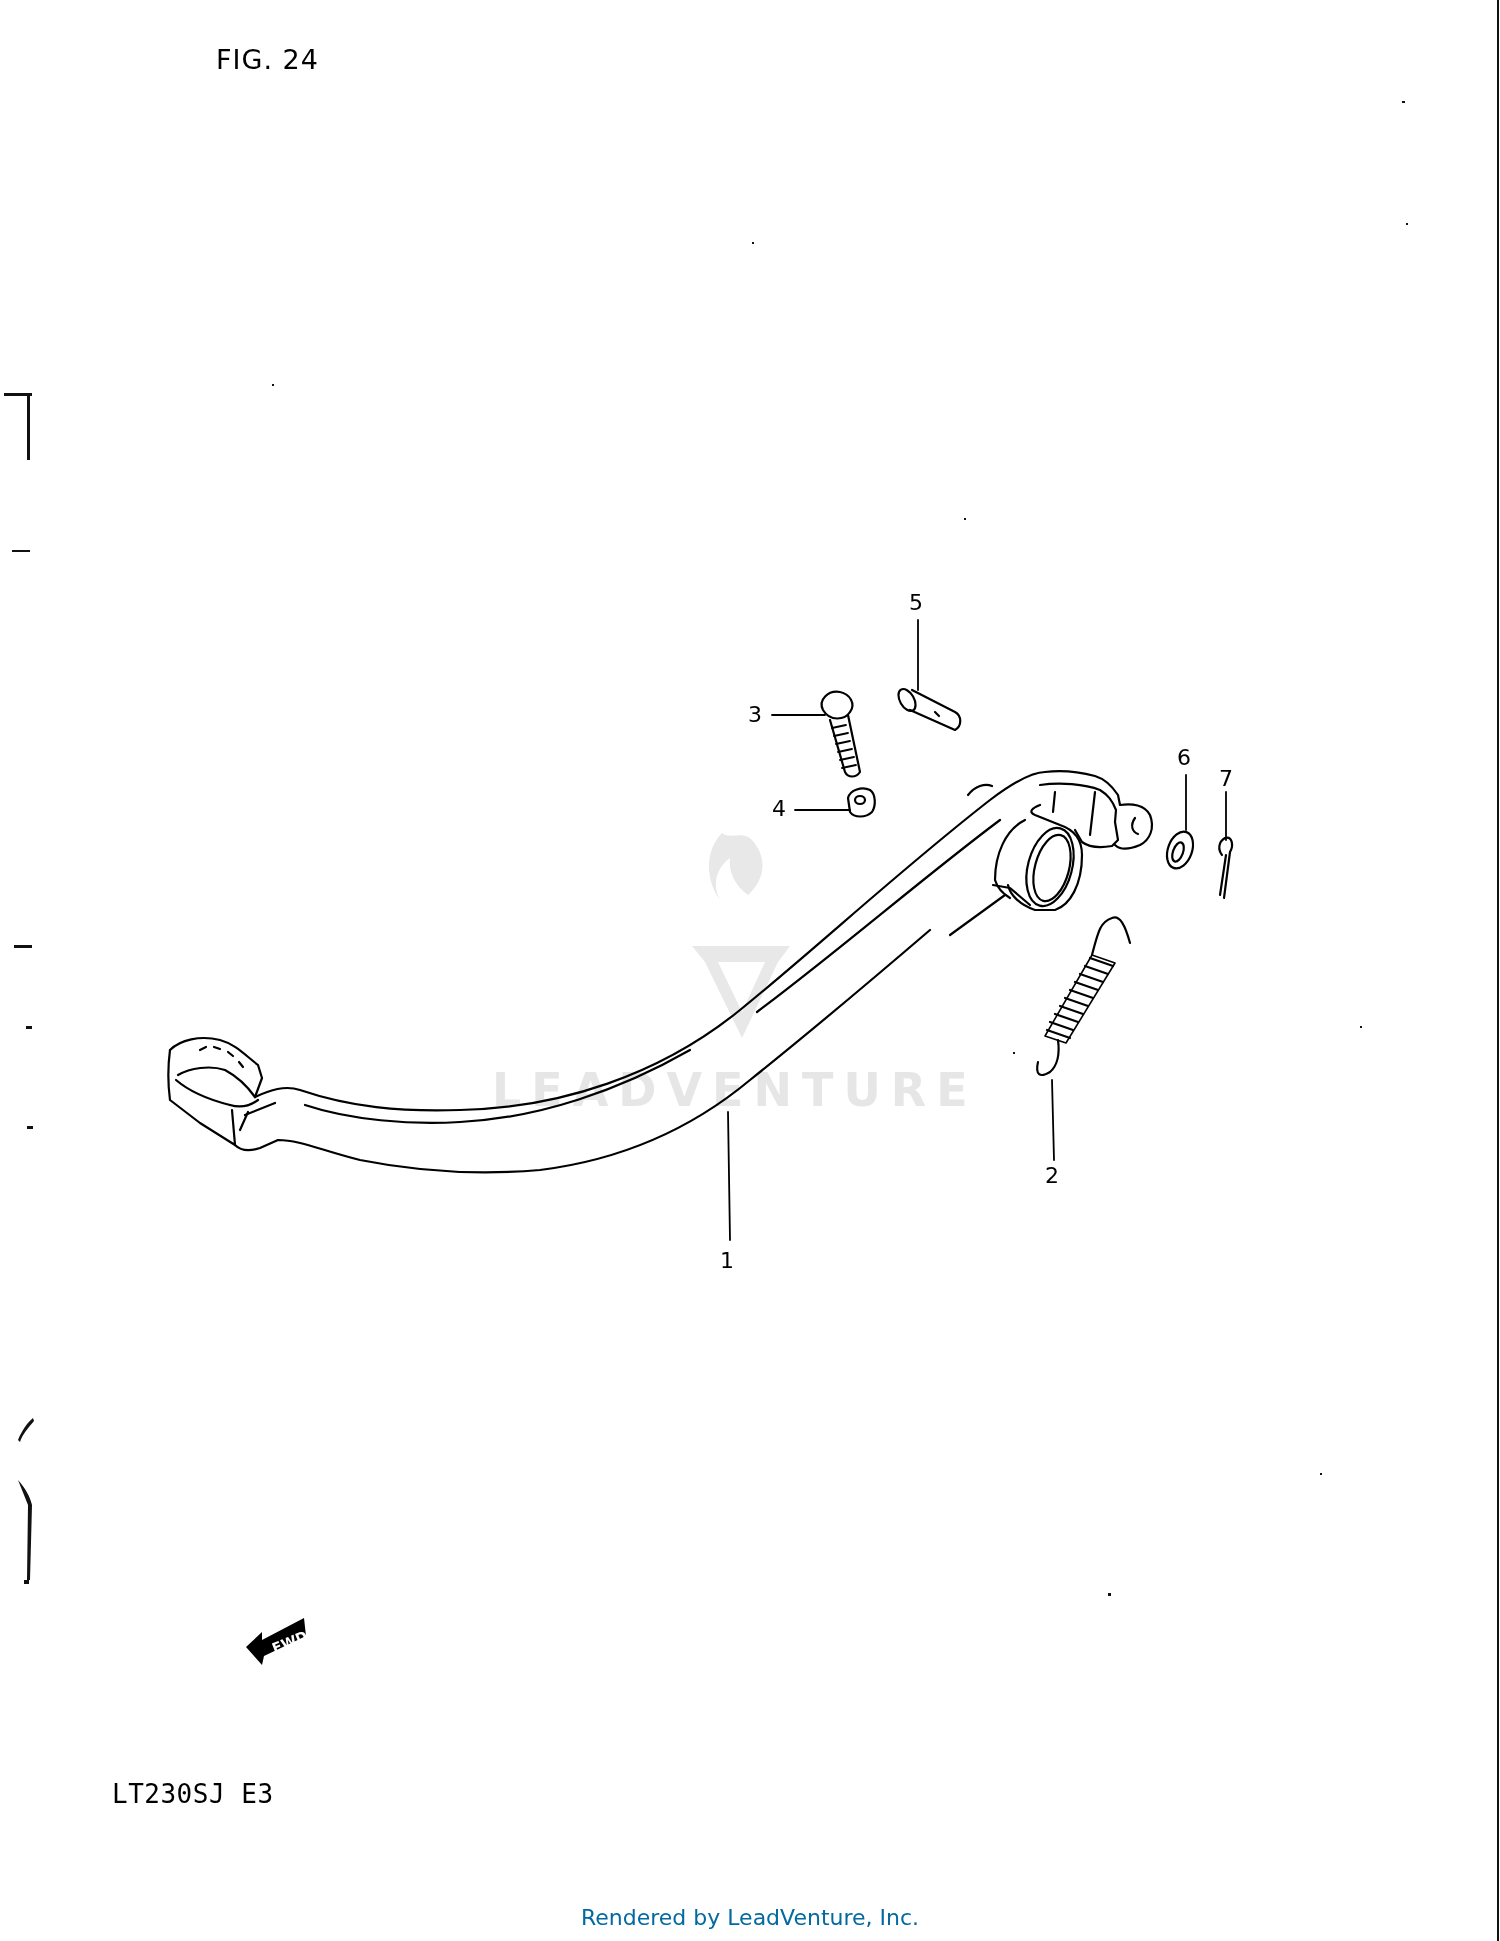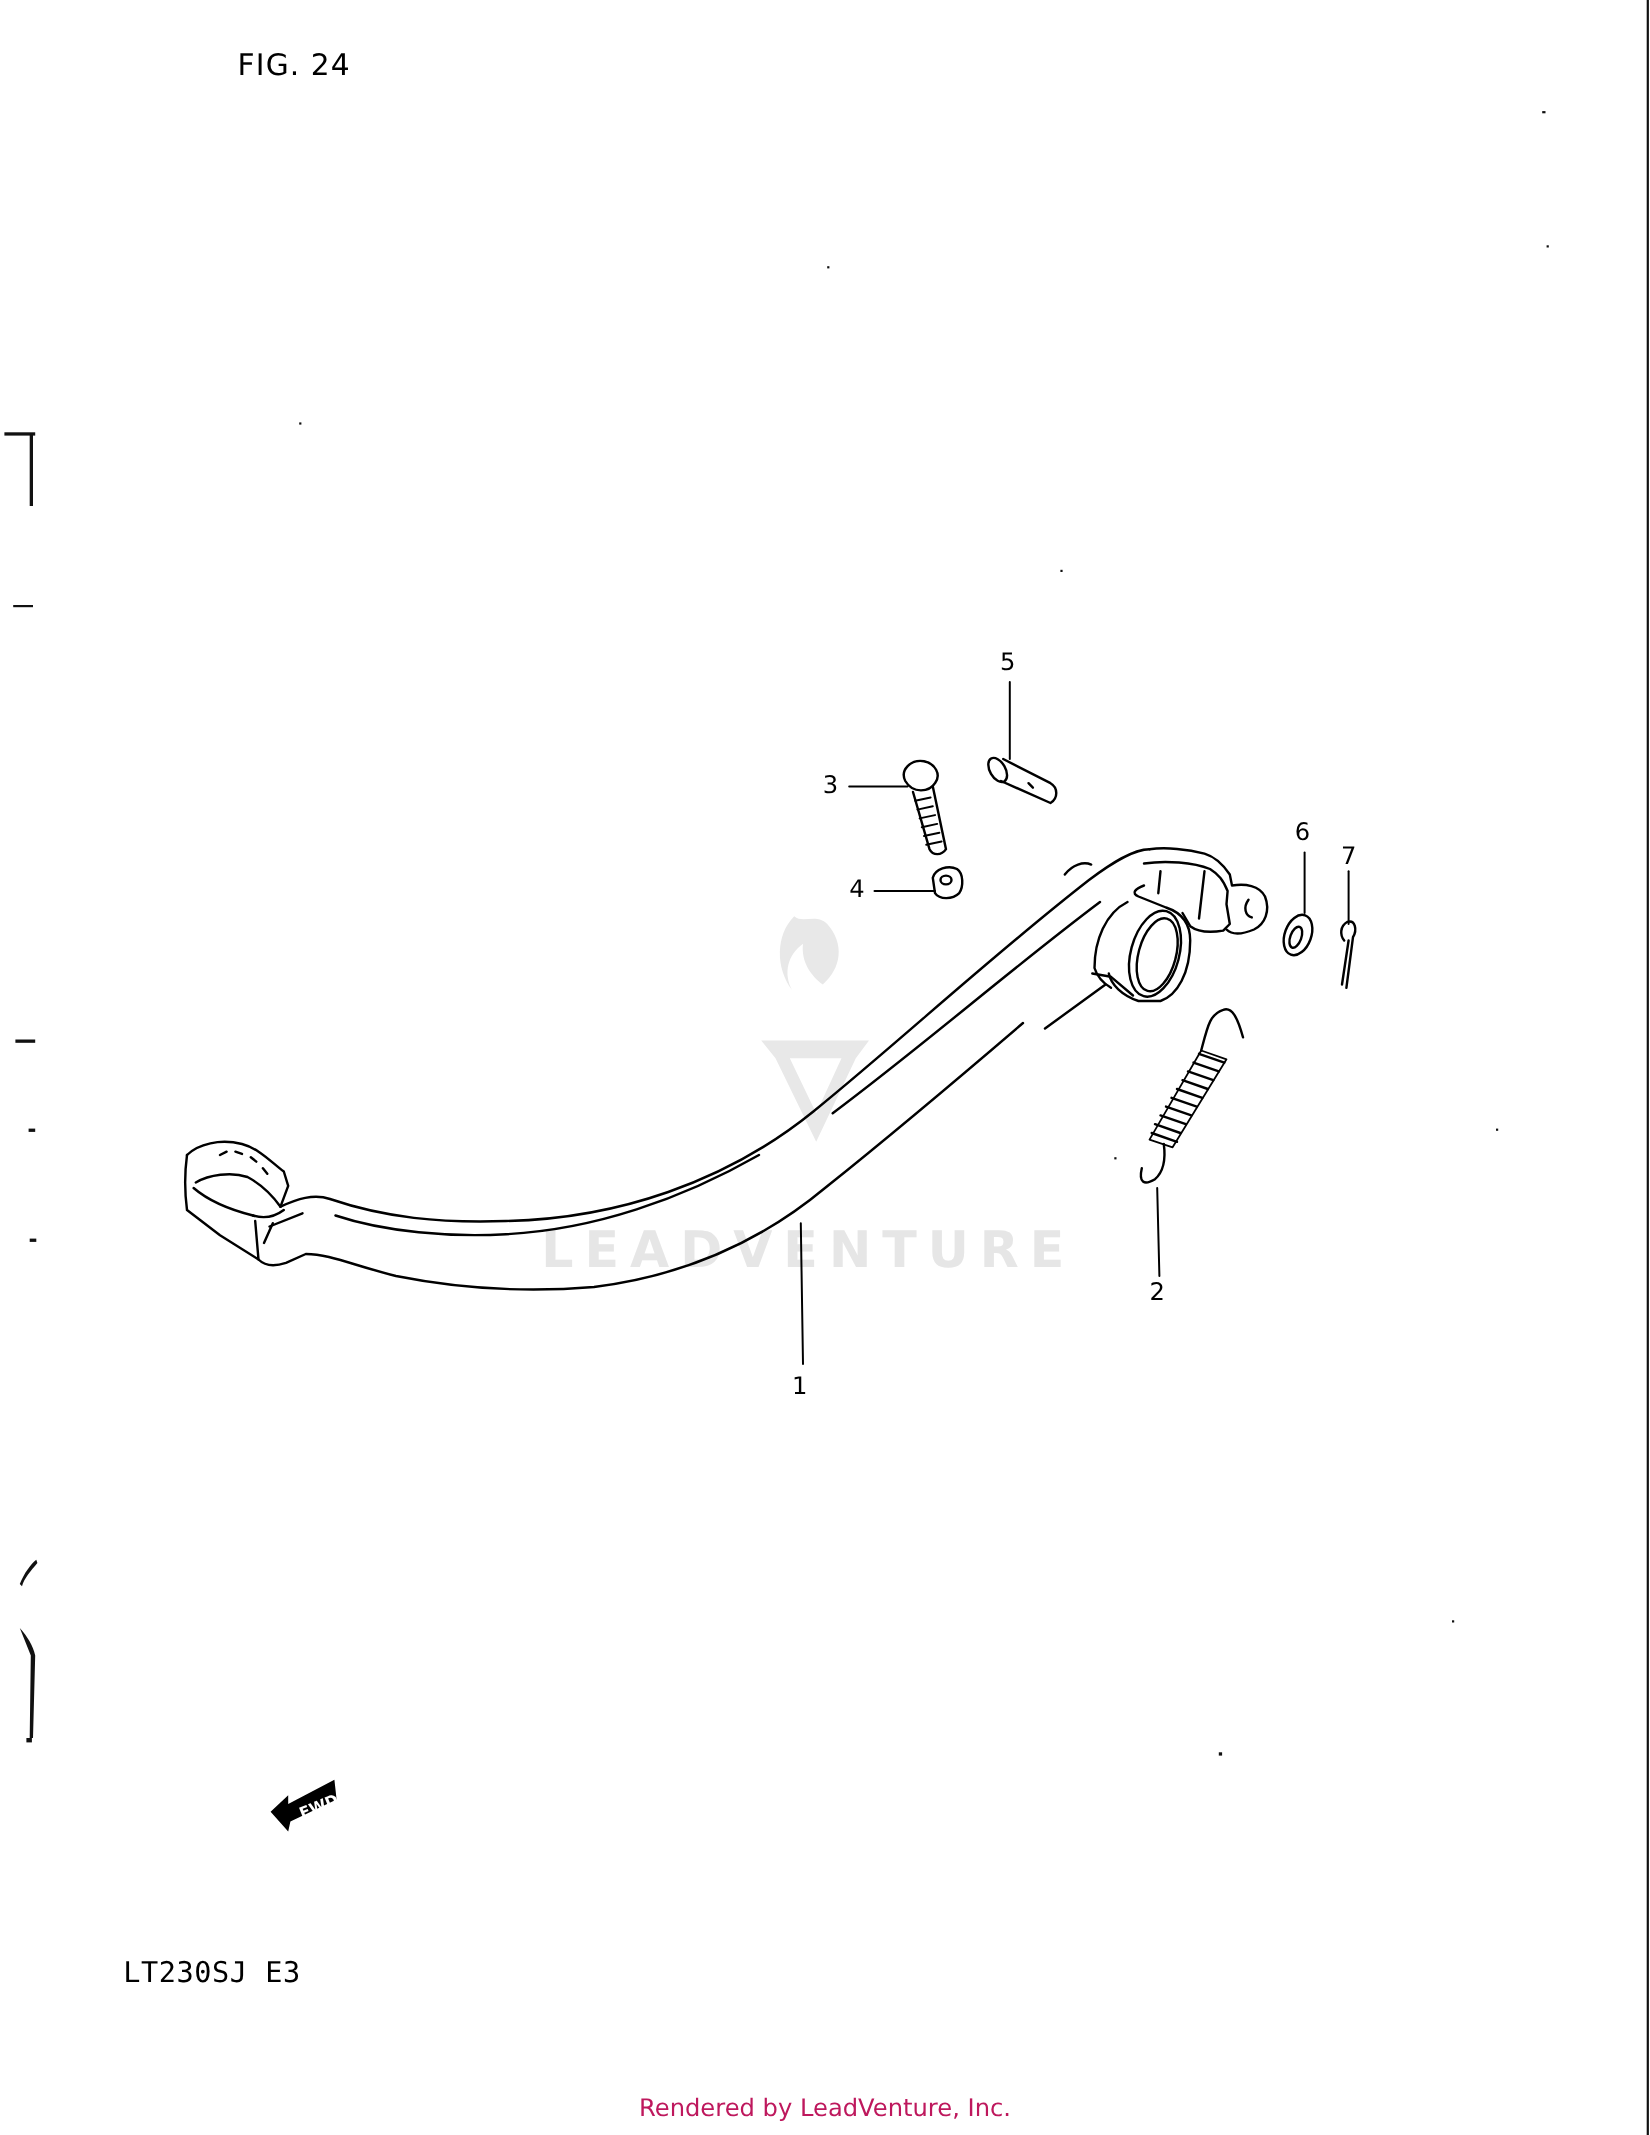--- a/index.html
+++ b/index.html
@@ -3,26 +3,26 @@
   <meta charset="utf-8">
   <style>
     html, body { margin: 0; padding: 0; background: #ffffff; }
     body { width: 1500px; height: 1941px; position: relative; overflow: hidden;
            font-family: "DejaVu Sans", sans-serif; color: #000; }
     .fig-title { position: absolute; left: 216px; top: 44px; font-family: "DejaVu Sans", sans-serif;
                  font-weight: normal; font-size: 27px; letter-spacing: 1px; }
     .model-code { position: absolute; left: 112px; top: 1779px; font-family: "DejaVu Sans Mono", monospace;
                   font-size: 26px; letter-spacing: 0.5px; }
     .footer { position: absolute; left: 0; width: 1500px; top: 1905px; text-align: center;
-              font-family: "DejaVu Sans", sans-serif; font-size: 22px; color: #be185d; }
+              font-family: "DejaVu Sans", sans-serif; font-size: 22px; color: #0369a1; }
     .right-border { position: absolute; left: 1497px; top: 0; width: 2px; height: 1941px; background: #111; }
     svg.diagram { position: absolute; left: 0; top: 0; }
     .callout { position: absolute; font-family: "DejaVu Sans", sans-serif; font-size: 22px; }
     .watermark-text { position: absolute; left: 492px; top: 1063px; font-family: "DejaVu Sans", sans-serif;
-                      font-weight: bold; font-size: 46px; letter-spacing: 10px; color: #e6e6e6; margin-top: 46px; }
+                      font-weight: bold; font-size: 46px; letter-spacing: 10px; color: #e6e6e6; }
   </style>
 </head>
 <body>
 
 <div class="fig-title">FIG. 24</div>
 
 <div class="watermark-text">LEADVENTURE</div>
 
 <svg class="diagram" width="1500" height="1941" viewBox="0 0 1500 1941">
 

